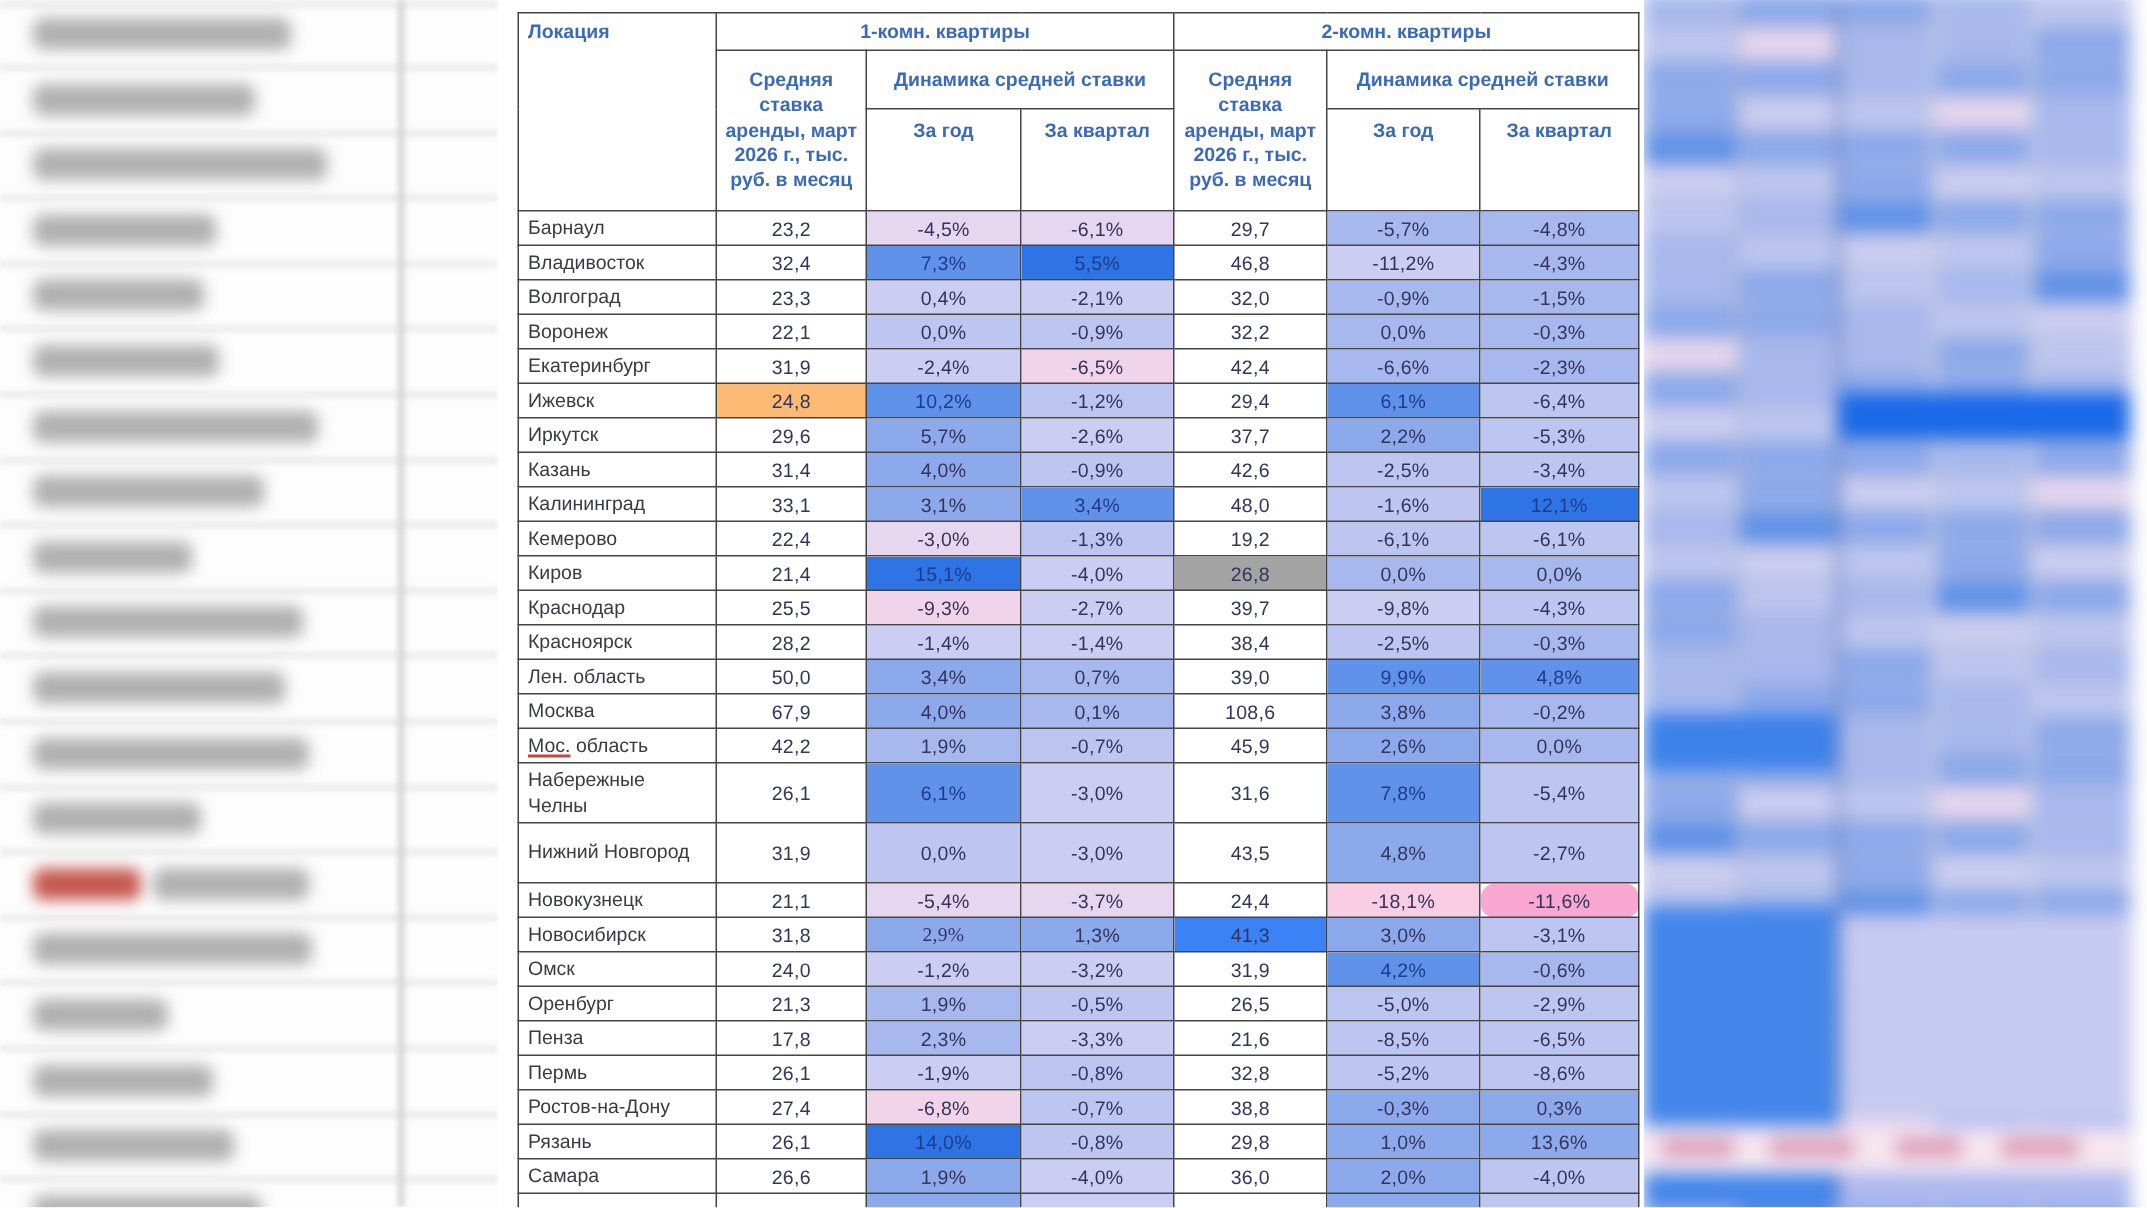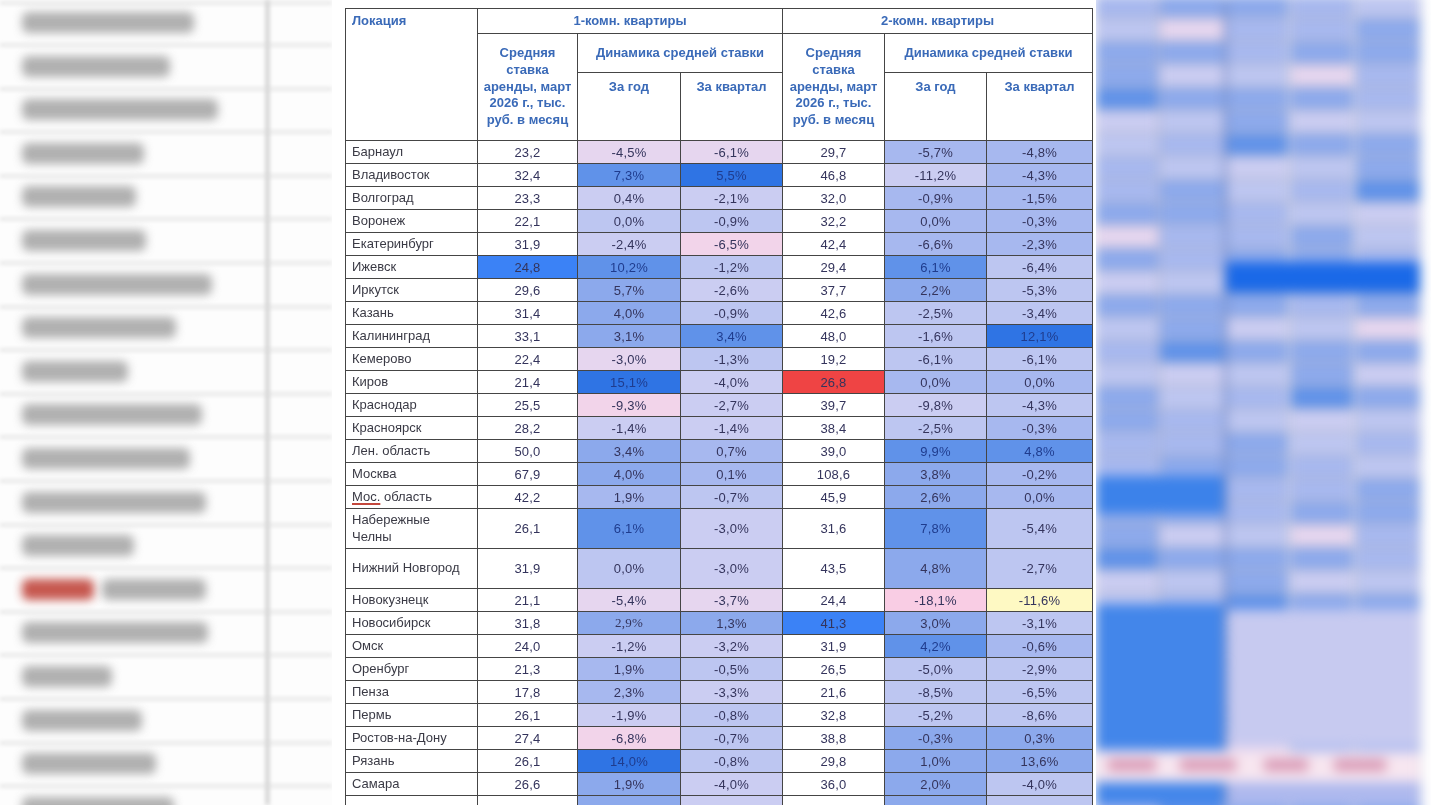--- a/index.html
+++ b/index.html
@@ -195,21 +195,21 @@
             <td class="loc">Екатеринбург</td>
             <td class="val" style="background: rgb(255, 255, 255);">31,9</td>
             <td class="val" style="background: rgb(203, 205, 242);">-2,4%</td>
             <td class="val" style="background: rgb(242, 212, 234);">-6,5%</td>
             <td class="val" style="background: rgb(255, 255, 255);">42,4</td>
             <td class="val" style="background: rgb(167, 184, 239);">-6,6%</td>
             <td class="val" style="background: rgb(167, 184, 239);">-2,3%</td>
           </tr>
           <tr class="data-row">
             <td class="loc">Ижевск</td>
-            <td class="val" style="background: #3b82f6;">24,8</td>
+            <td class="val" style="background: #fdba74;">24,8</td>
             <td class="val txt-dark" style="background: rgb(96, 146, 233);">10,2%</td>
             <td class="val" style="background: rgb(189, 198, 241);">-1,2%</td>
             <td class="val" style="background: rgb(255, 255, 255);">29,4</td>
             <td class="val txt-dark" style="background: rgb(96, 146, 233);">6,1%</td>
             <td class="val" style="background: rgb(189, 198, 241);">-6,4%</td>
           </tr>
           <tr class="data-row">
             <td class="loc">Иркутск</td>
             <td class="val" style="background: rgb(255, 255, 255);">29,6</td>
             <td class="val" style="background: rgb(140, 169, 236);">5,7%</td>
@@ -243,21 +243,21 @@
             <td class="val" style="background: rgb(189, 198, 241);">-1,3%</td>
             <td class="val" style="background: rgb(255, 255, 255);">19,2</td>
             <td class="val" style="background: rgb(189, 198, 241);">-6,1%</td>
             <td class="val" style="background: rgb(189, 198, 241);">-6,1%</td>
           </tr>
           <tr class="data-row">
             <td class="loc">Киров</td>
             <td class="val" style="background: rgb(255, 255, 255);">21,4</td>
             <td class="val txt-dark" style="background: rgb(47, 116, 228);">15,1%</td>
             <td class="val" style="background: rgb(203, 205, 242);">-4,0%</td>
-            <td class="val" style="background: #ef4444;">26,8</td>
+            <td class="val" style="background: #a3a3a3;">26,8</td>
             <td class="val" style="background: rgb(167, 184, 239);">0,0%</td>
             <td class="val" style="background: rgb(167, 184, 239);">0,0%</td>
           </tr>
           <tr class="data-row">
             <td class="loc">Краснодар</td>
             <td class="val" style="background: rgb(255, 255, 255);">25,5</td>
             <td class="val" style="background: rgb(242, 212, 234);">-9,3%</td>
             <td class="val" style="background: rgb(203, 205, 242);">-2,7%</td>
             <td class="val" style="background: rgb(255, 255, 255);">39,7</td>
             <td class="val" style="background: rgb(203, 205, 242);">-9,8%</td>
@@ -317,21 +317,21 @@
             <td class="val" style="background: rgb(140, 169, 236);">4,8%</td>
             <td class="val" style="background: rgb(189, 198, 241);">-2,7%</td>
           </tr>
           <tr class="data-row">
             <td class="loc">Новокузнецк</td>
             <td class="val" style="background: rgb(255, 255, 255);">21,1</td>
             <td class="val" style="background: rgb(230, 214, 239);">-5,4%</td>
             <td class="val" style="background: rgb(230, 214, 239);">-3,7%</td>
             <td class="val" style="background: rgb(255, 255, 255);">24,4</td>
             <td class="val" style="background: rgb(249, 205, 228);">-18,1%</td>
-            <td class="val" style="background: #fef9c3;">-11,6%</td>
+            <td class="val" style="background: #f9a8d4; border-radius: 10px;">-11,6%</td>
           </tr>
           <tr class="data-row">
             <td class="loc">Новосибирск</td>
             <td class="val" style="background: rgb(255, 255, 255);">31,8</td>
             <td class="val" style="background: rgb(140, 169, 236); font-family: Liberation Serif, serif;">2,9%</td>
             <td class="val" style="background: rgb(140, 169, 236);">1,3%</td>
             <td class="val" style="background: #3b82f6;">41,3</td>
             <td class="val" style="background: rgb(140, 169, 236);">3,0%</td>
             <td class="val" style="background: rgb(189, 198, 241);">-3,1%</td>
           </tr>

